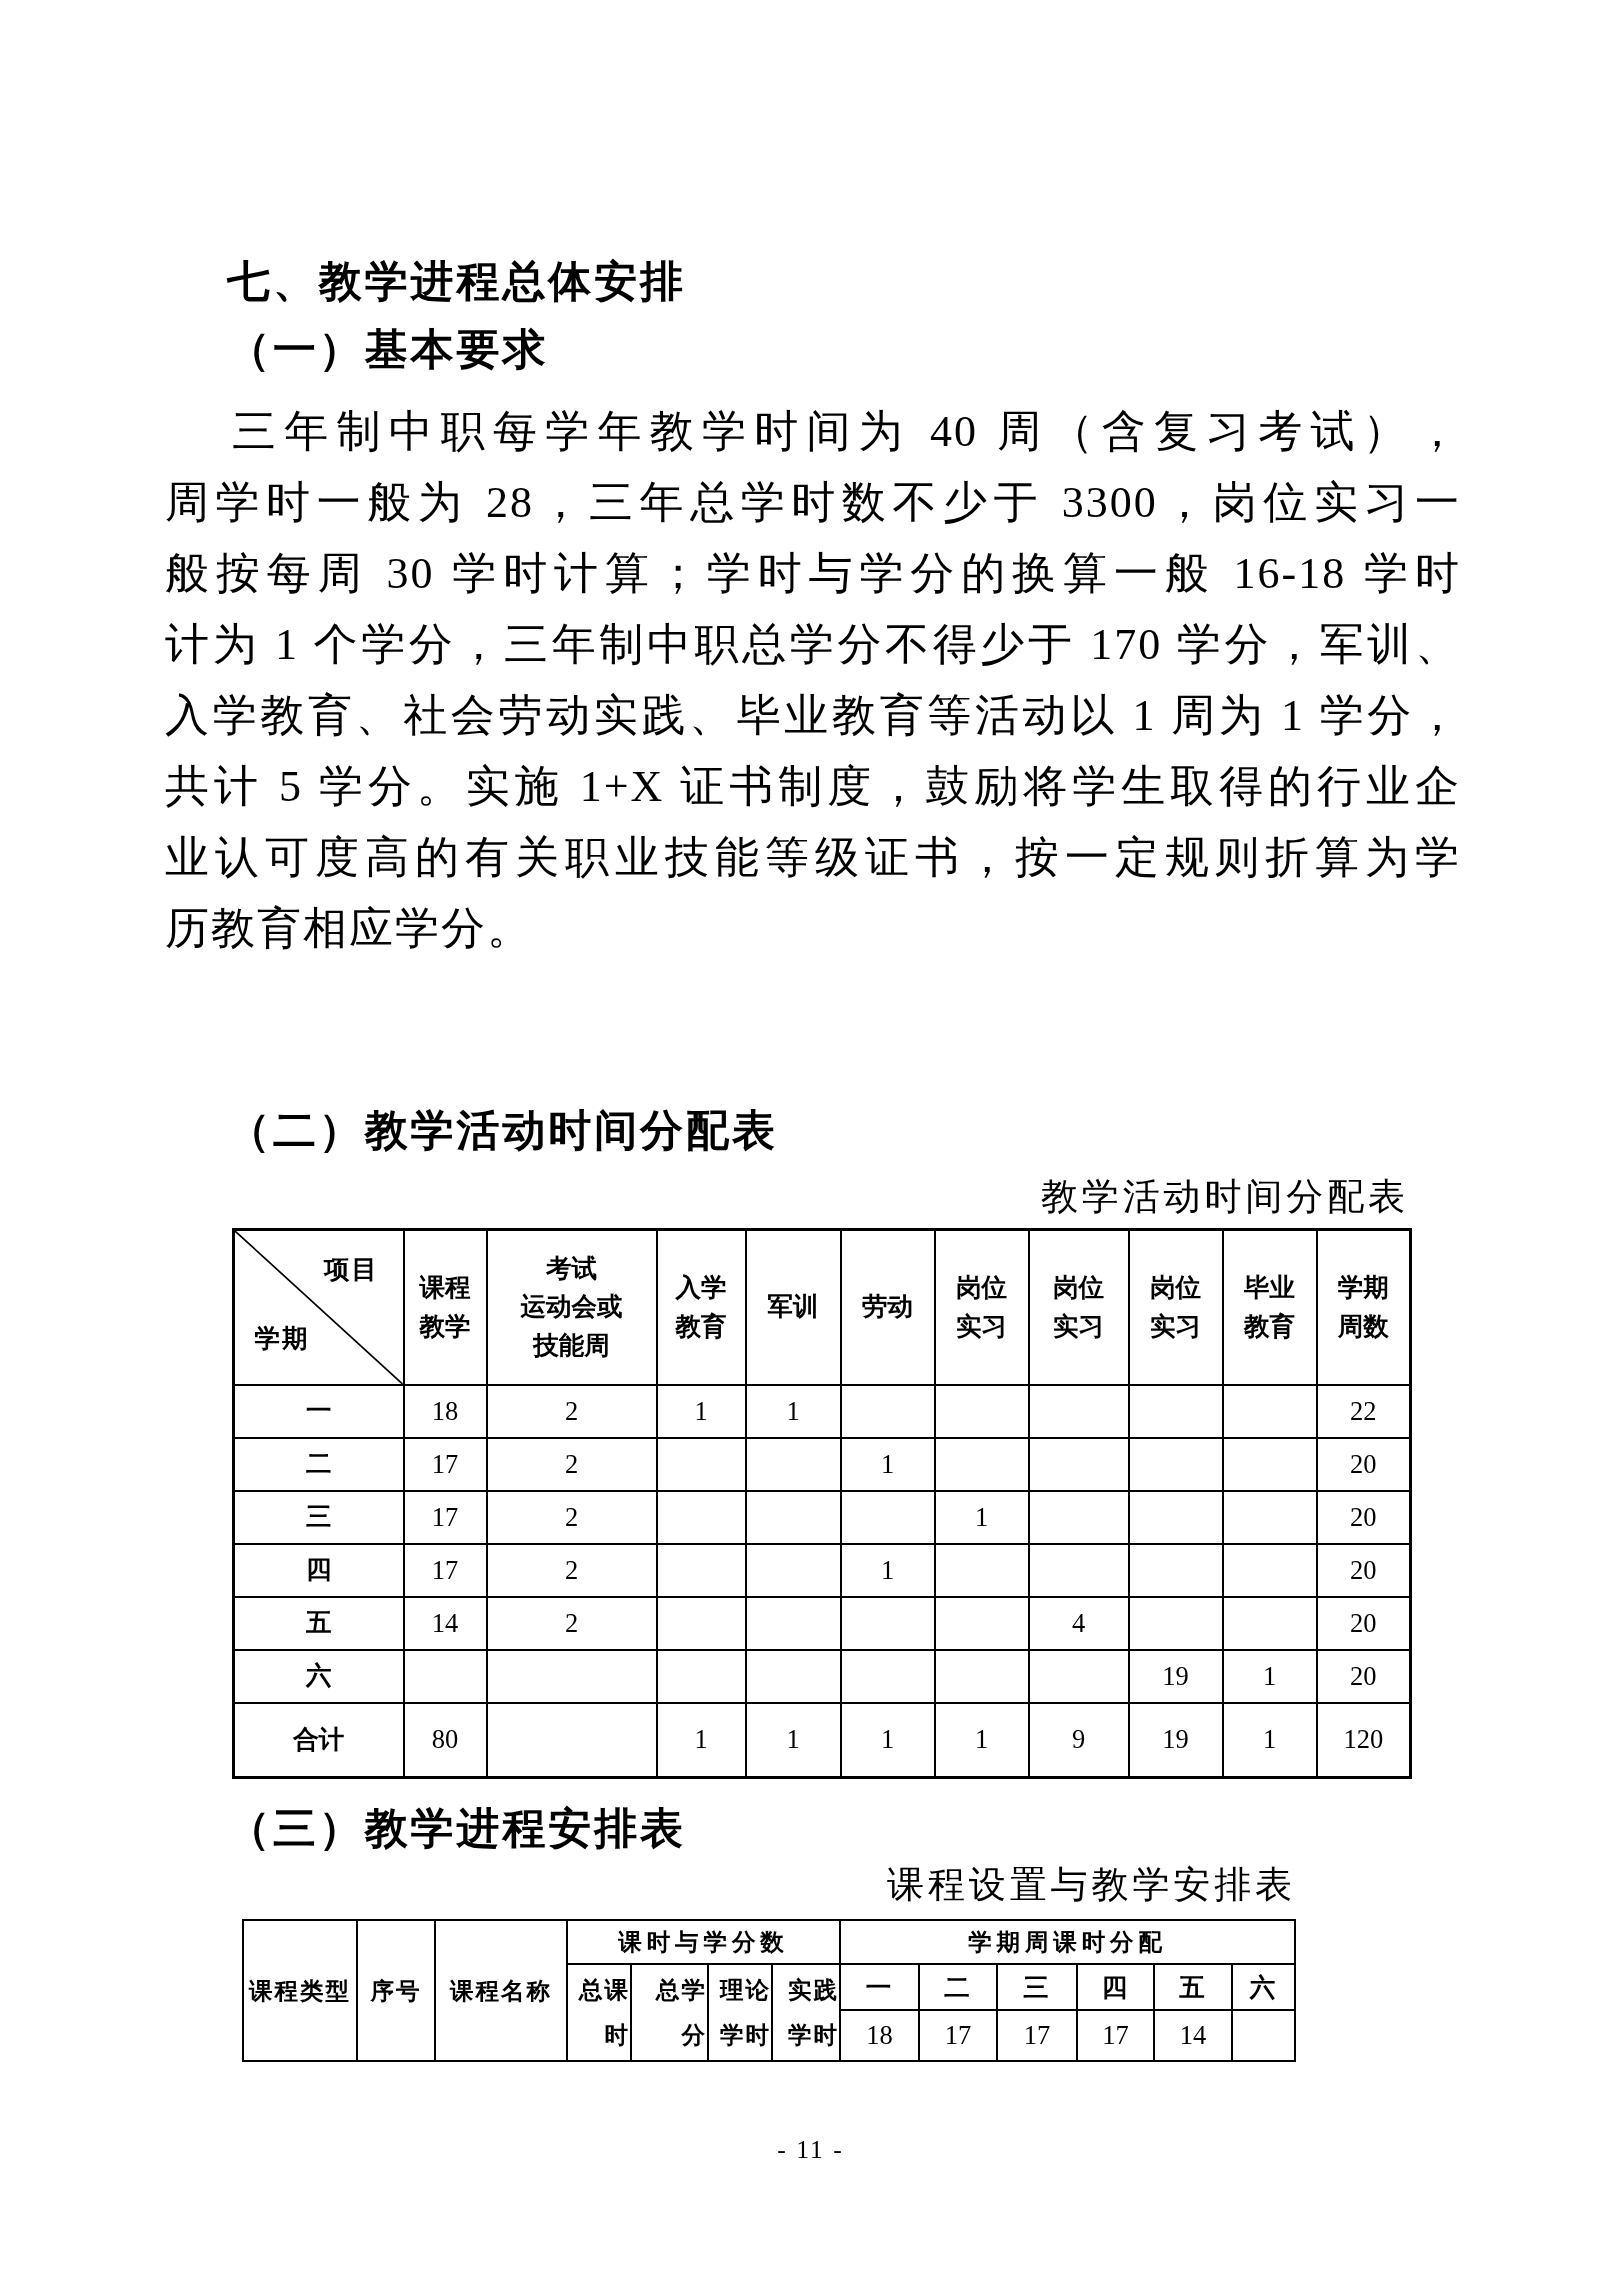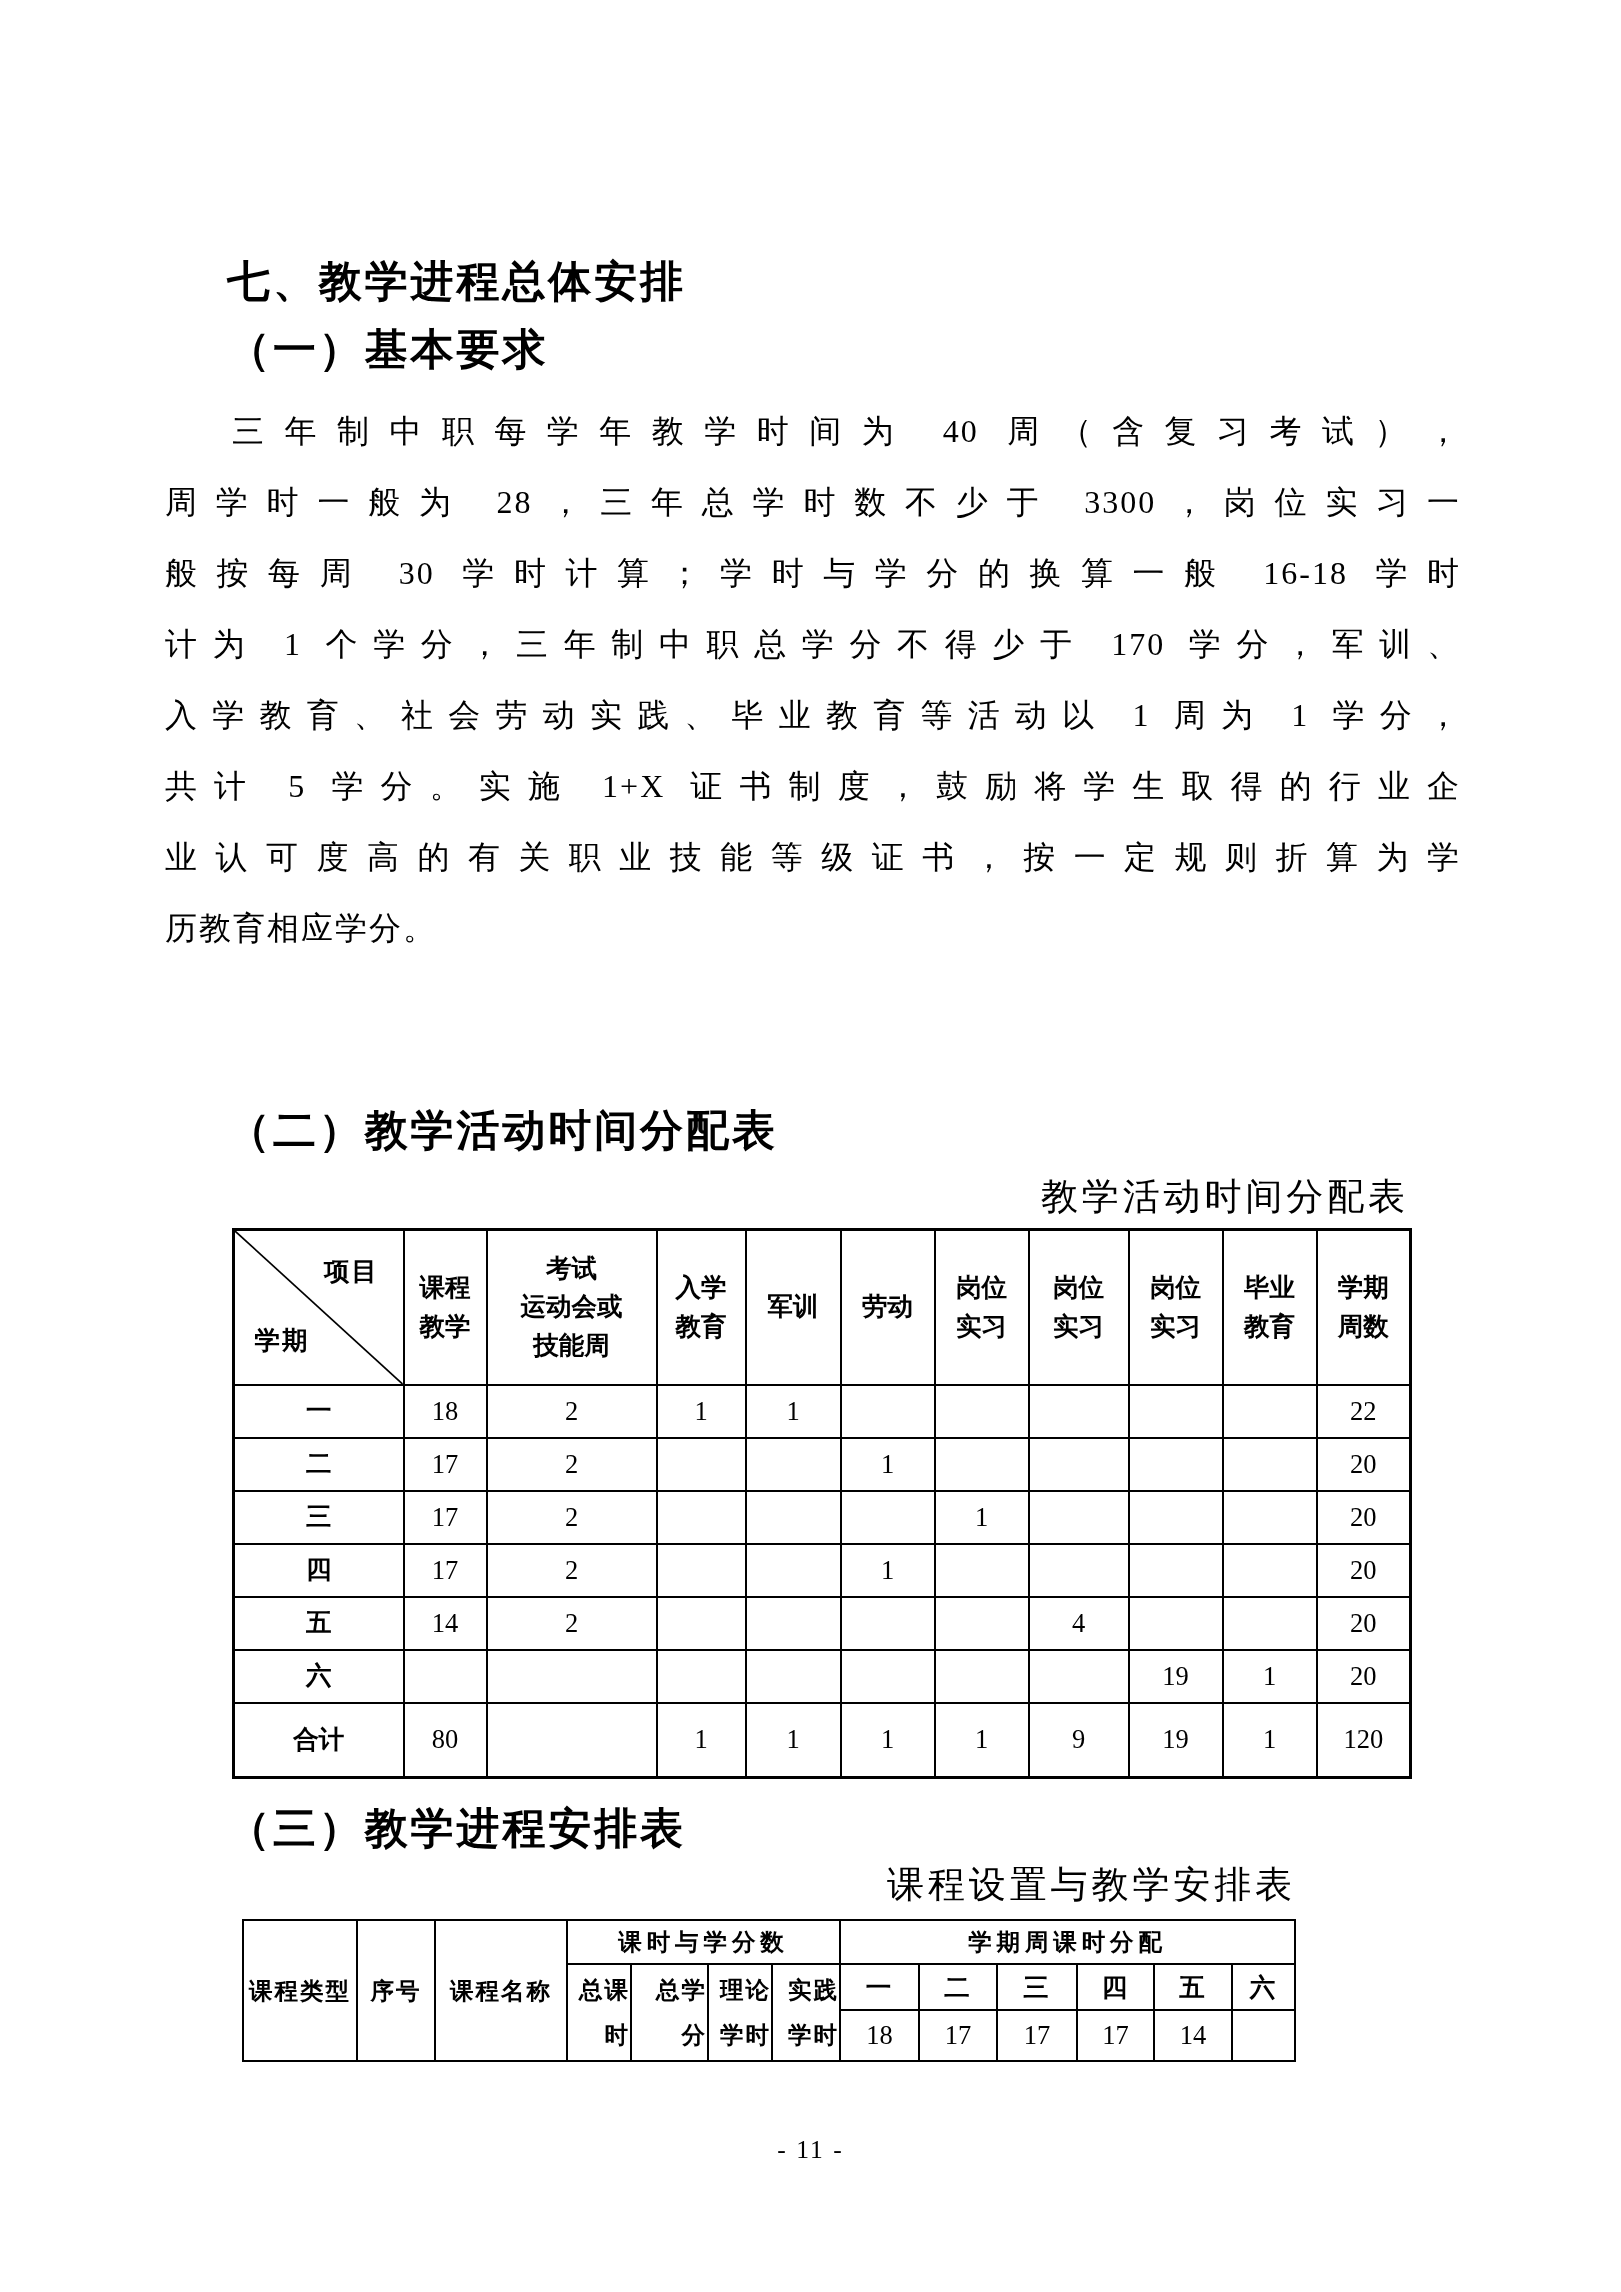--- a/index.html
+++ b/index.html
@@ -6,36 +6,36 @@
   .page {
     position:relative; width:1621px; height:2293px; margin:0 auto;
     background:#ffffff; color:#000;
     font-family:"Liberation Serif","DejaVu Serif",serif;
     overflow:hidden;
   }
   .abs { position:absolute; }
   .heading { font-weight:bold; font-size:43px; letter-spacing:2.9px; white-space:nowrap; }
   .para { left:165px; top:396px; width:1296px; }
   .bodyline {
-    font-size:32px; line-height:71px; letter-spacing:2px;
+    font-size:44px; line-height:71px; letter-spacing:2px;
     text-align:justify; text-align-last:justify; width:1296px; white-space:nowrap;
   }
   .bodyline.indent { padding-left:67px; width:1229px; }
   .bodyline.lastline { text-align-last:left; }
   .tbl-title { text-align:right; font-size:37px; letter-spacing:3.9px; }
 
   table { border-collapse:collapse; table-layout:fixed; }
   th, td { padding:0; text-align:center; vertical-align:middle; overflow:hidden; }
 
   
   .t1 { width:1177px; border:3.9px solid #000; }
   .t1 th, .t1 td { border:2px solid #000; }
   .t1 th { font-size:25.5px; font-weight:bold; line-height:1.5; white-space:pre-line; }
   .t1 td { font-size:26.5px; font-weight:normal; }
-  .corner { position:relative; }
+  .corner { position:relative;font-family:Liberation Mono, monospace; }
   .corner svg { position:absolute; left:0; top:0; width:100%; height:100%; display:block; }
   .corner .lbl { position:absolute; font-size:25.5px; font-weight:bold; letter-spacing:2px; }
   .corner .lbl.project  { top:21.6px; right:23.5px; }
   .corner .lbl.semester { bottom:23.5px; left:19.6px; }
 
   
   .t2 { width:1054px; border:2px solid #000; }
   .t2 th, .t2 td { border:2px solid #000; }
   .t2 th { font-size:23.5px; font-weight:bold; letter-spacing:2px; }
   .t2 th.group { letter-spacing:4.9px; }

